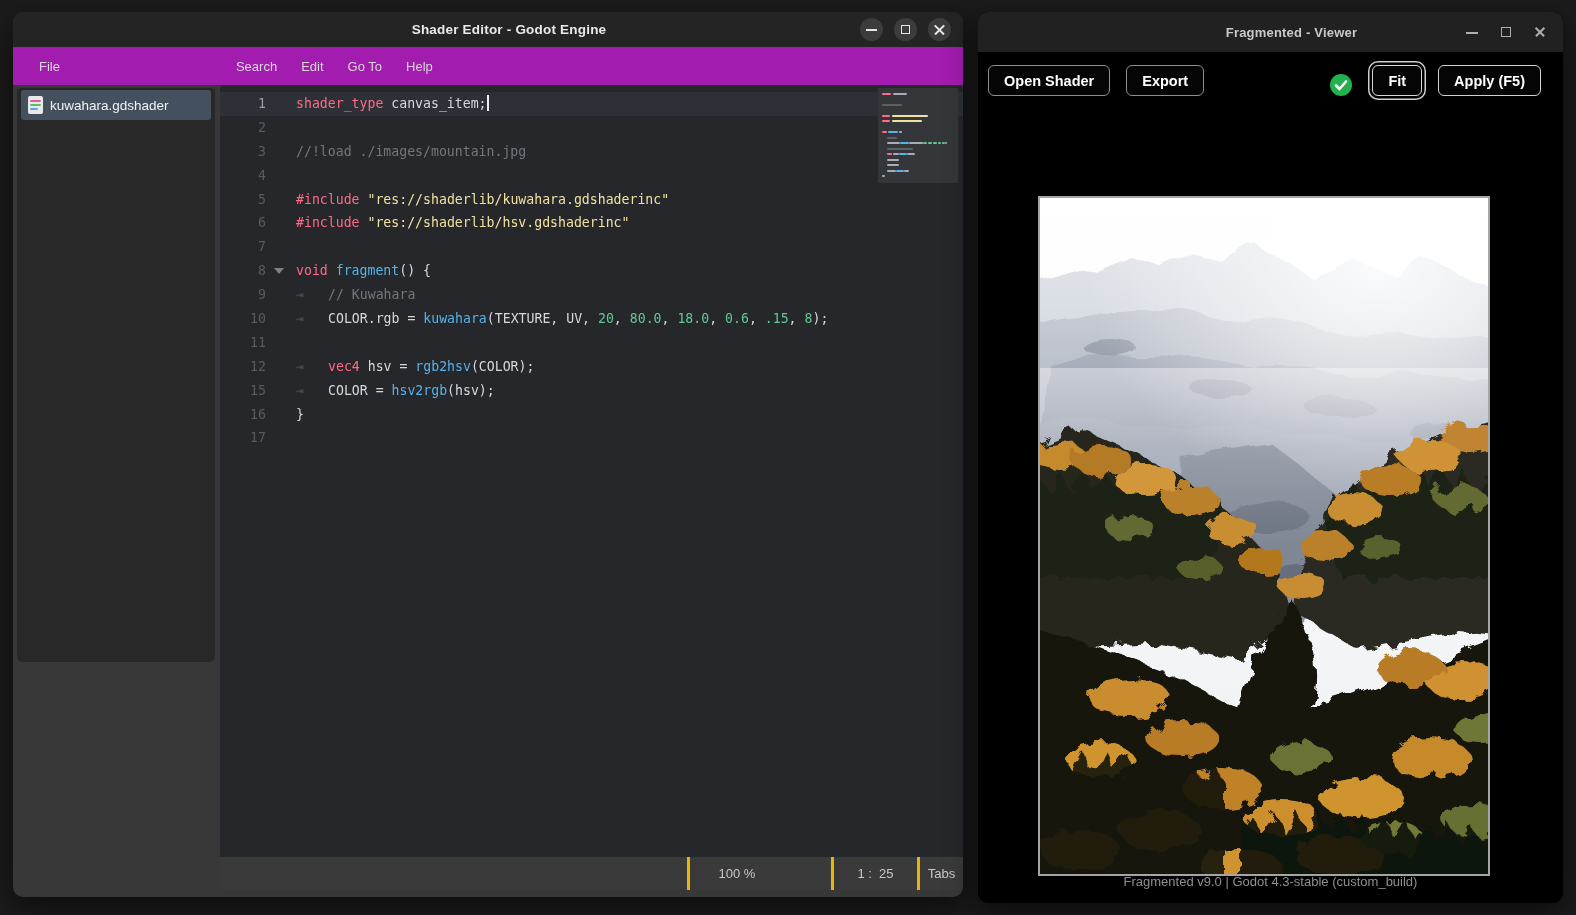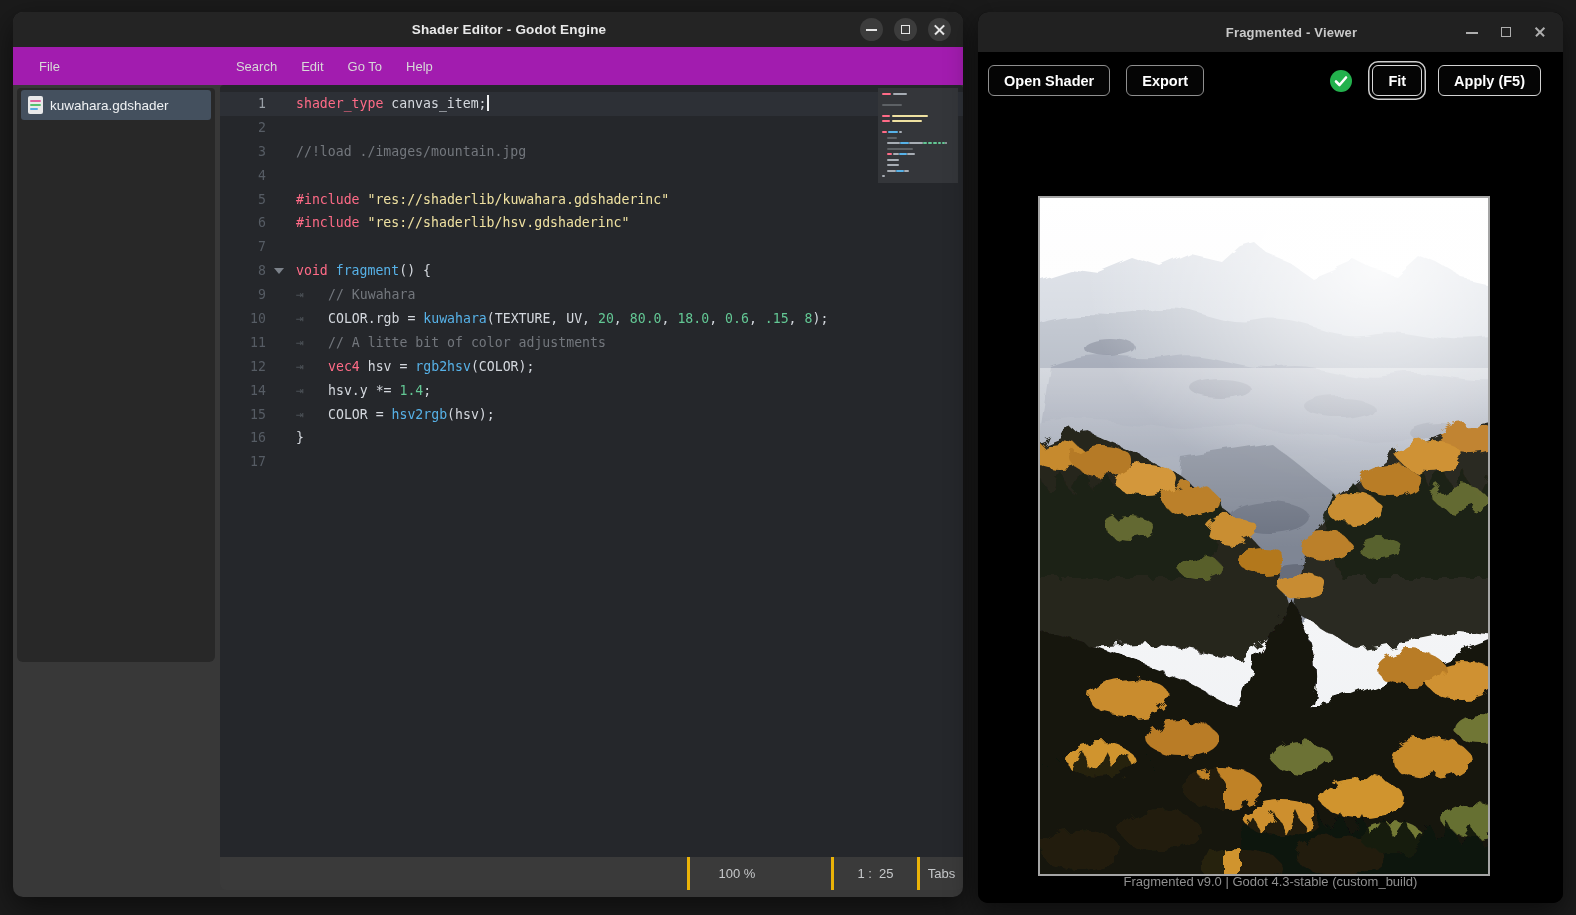--- a/index.html
+++ b/index.html
@@ -73,21 +73,21 @@
   .titlebar{height:40px;}
   #editor-win .titlebar{height:35px;}
   .flat-btn{width:18px;height:18px;position:relative;cursor:pointer;}
   .flat-btn .bar{position:absolute;left:3px;right:3px;top:9px;height:1.5px;background:#aeaeae;}
   .flat-btn .sq{position:absolute;left:4px;top:4px;width:10px;height:10px;border:1.4px solid #aeaeae;}
   .flat-btn .x1,.flat-btn .x2{position:absolute;left:3px;top:8.4px;width:12px;height:1.5px;background:#aeaeae;}
   .flat-btn .x1{transform:rotate(45deg);} .flat-btn .x2{transform:rotate(-45deg);}
   #viewer-win .tb-controls{gap:16px;right:14px;}
 
   .viewer-body{position:relative;height:851px;background:#000;border-radius:0 0 10px 10px;overflow:hidden;}
-  .toolbar{position:absolute;left:10px;right:22px;top:13px;display:flex;align-items:center;}
+  .toolbar{position:absolute;left:10px;right:22px;top:13px;display:flex;align-items:flex-end;}
   .v-btn{background:#050505;border:1px solid #8f8f8f;border-radius:6px;color:#fff;
          font-size:14.5px;font-weight:700;padding:5px 15px;height:31px;cursor:pointer;
          font-family:"Liberation Sans",sans-serif;}
   .v-btn + .v-btn{margin-left:16px;}
   .v-btn.bright{border-color:#d2d2d2;}
   .v-btn.focused{border-color:#d8d8d8;box-shadow:0 0 0 2.5px #000,0 0 0 4px #cfcfcf;}
   .tool-fill{flex:1;}
   .ok-icon{width:22px;height:22px;margin-right:20px;flex:none;}
 
   .preview{position:absolute;left:60px;top:144px;width:452px;height:680px;
@@ -144,23 +144,22 @@
             <div class="code-row current"><span class="ln">1</span><span class="foldcol"></span><span class="code-text"><span class="tok-kw">shader_type</span><span class="tok-pln"> canvas_item;</span><span class="caret"></span></span></div>
             <div class="code-row"><span class="ln">2</span><span class="foldcol"></span><span class="code-text"></span></div>
             <div class="code-row"><span class="ln">3</span><span class="foldcol"></span><span class="code-text"><span class="tok-com">//!load ./images/mountain.jpg</span></span></div>
             <div class="code-row"><span class="ln">4</span><span class="foldcol"></span><span class="code-text"></span></div>
             <div class="code-row"><span class="ln">5</span><span class="foldcol"></span><span class="code-text"><span class="tok-kw">#include</span><span class="tok-pln"> </span><span class="tok-str">"res://shaderlib/kuwahara.gdshaderinc"</span></span></div>
             <div class="code-row"><span class="ln">6</span><span class="foldcol"></span><span class="code-text"><span class="tok-kw">#include</span><span class="tok-pln"> </span><span class="tok-str">"res://shaderlib/hsv.gdshaderinc"</span></span></div>
             <div class="code-row"><span class="ln">7</span><span class="foldcol"></span><span class="code-text"></span></div>
             <div class="code-row"><span class="ln">8</span><span class="foldcol"><span class="fold-arrow"></span></span><span class="code-text"><span class="tok-kw">void</span><span class="tok-pln"> </span><span class="tok-fn">fragment</span><span class="tok-pln">() {</span></span></div>
             <div class="code-row"><span class="ln">9</span><span class="foldcol"></span><span class="code-text"><span class="tab">⇥</span><span class="tok-com">// Kuwahara</span></span></div>
             <div class="code-row"><span class="ln">10</span><span class="foldcol"></span><span class="code-text"><span class="tab">⇥</span><span class="tok-pln">COLOR.rgb = </span><span class="tok-fn">kuwahara</span><span class="tok-pln">(TEXTURE, UV, </span><span class="tok-num">20</span><span class="tok-pln">, </span><span class="tok-num">80.0</span><span class="tok-pln">, </span><span class="tok-num">18.0</span><span class="tok-pln">, </span><span class="tok-num">0.6</span><span class="tok-pln">, </span><span class="tok-num">.15</span><span class="tok-pln">, </span><span class="tok-num">8</span><span class="tok-pln">);</span></span></div>
-            <div class="code-row"><span class="ln">11</span><span class="foldcol"></span><span class="code-text"><span class="tab">⇥</span><span class="tok-com">// A litte bit of color adjustments</span></span></div>
+            <div class="code-row"><span class="ln">11</span><span class="foldcol"></span></div>
             <div class="code-row"><span class="ln">12</span><span class="foldcol"></span><span class="code-text"><span class="tab">⇥</span><span class="tok-kw">vec4</span><span class="tok-pln"> hsv = </span><span class="tok-fn">rgb2hsv</span><span class="tok-pln">(COLOR);</span></span></div>
-            <div class="code-row"><span class="ln">14</span><span class="foldcol"></span><span class="code-text"><span class="tab">⇥</span><span class="tok-pln">hsv.y *= </span><span class="tok-num">1.4</span><span class="tok-pln">;</span></span></div>
             <div class="code-row"><span class="ln">15</span><span class="foldcol"></span><span class="code-text"><span class="tab">⇥</span><span class="tok-pln">COLOR = </span><span class="tok-fn">hsv2rgb</span><span class="tok-pln">(hsv);</span></span></div>
             <div class="code-row"><span class="ln">16</span><span class="foldcol"></span><span class="code-text"><span class="tok-pln">}</span></span></div>
             <div class="code-row"><span class="ln">17</span><span class="foldcol"></span><span class="code-text"></span></div>
           </div>
         <div class="minimap" id="minimap">
             <div class="mm-row">
               <span class="mm-seg mm-kw" style="width: 9px;"></span>
               <span class="mm-seg mm-gap" style="width: 2px;"></span>
               <span class="mm-seg mm-pln" style="width: 14px;"></span>
             </div>

